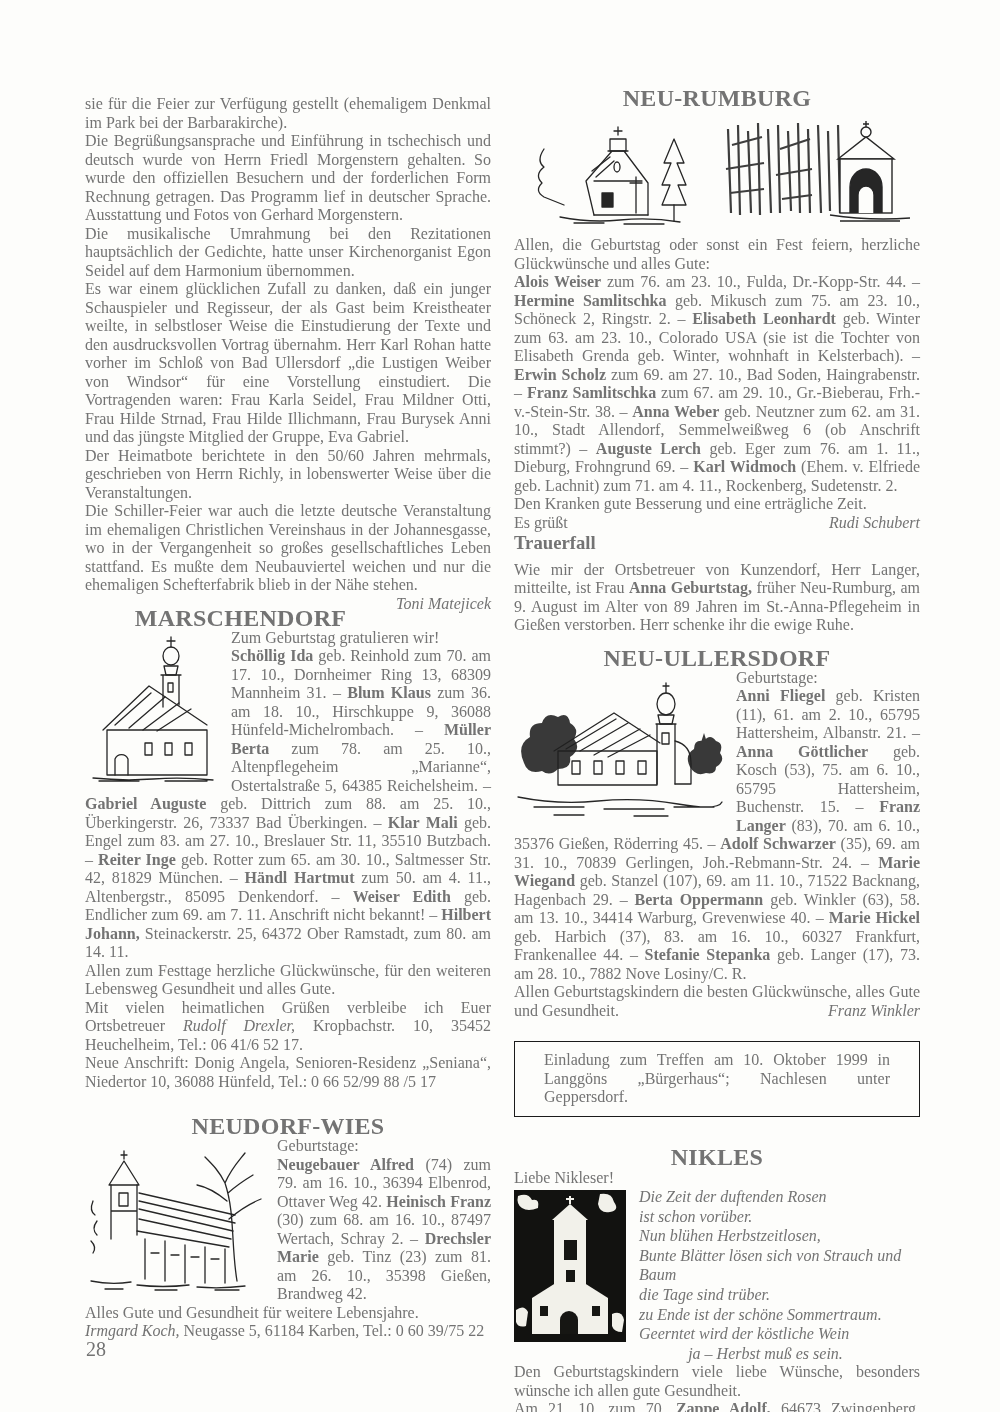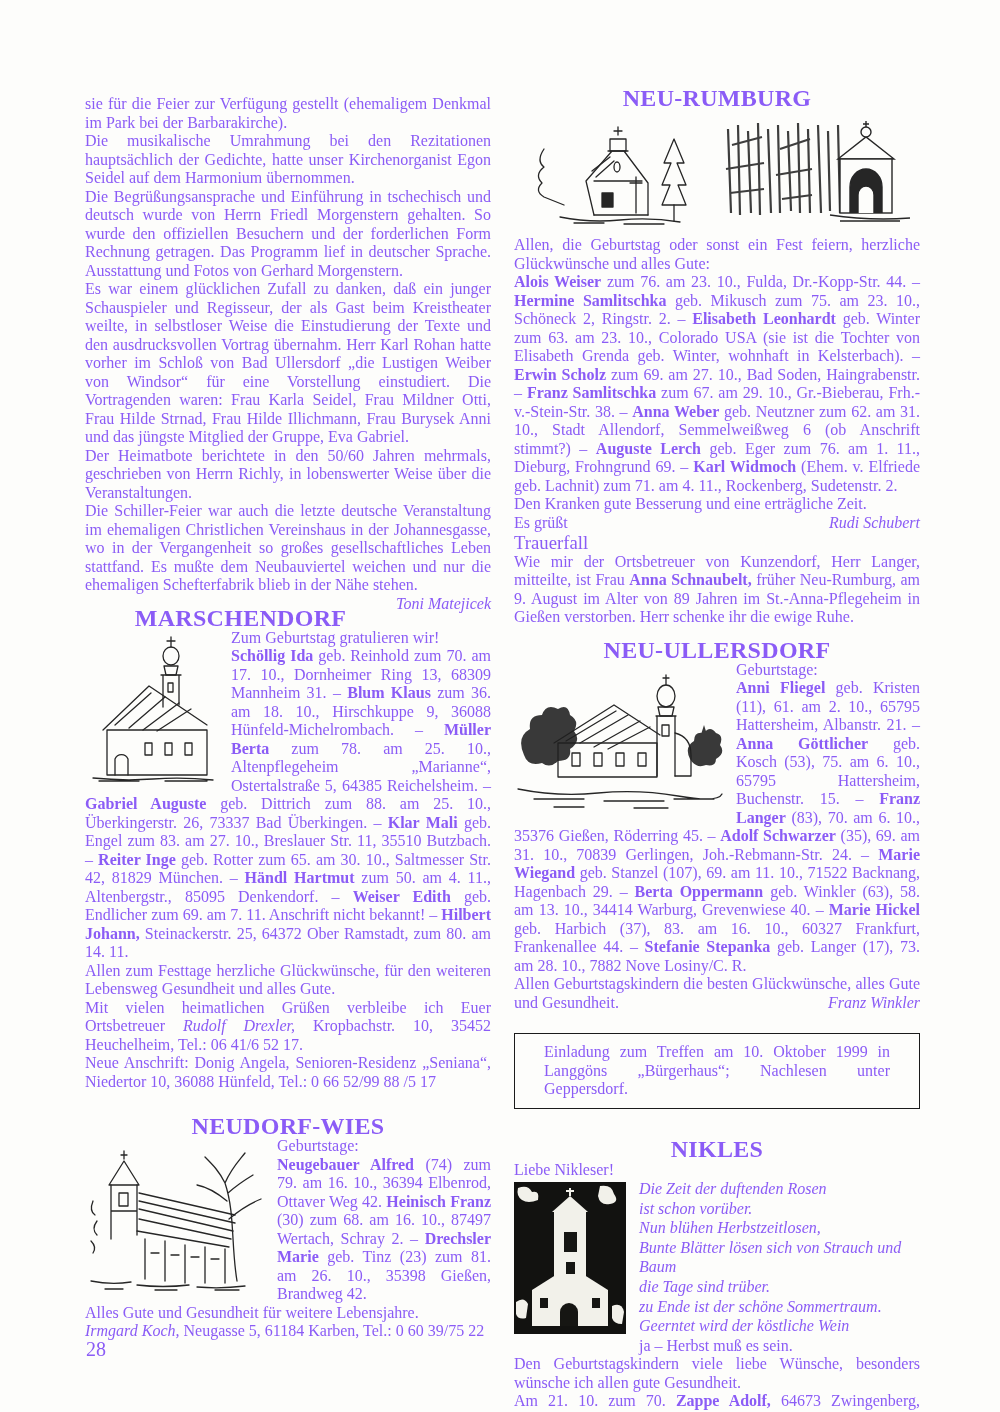--- a/index.html
+++ b/index.html
@@ -1,67 +1,67 @@
 <!DOCTYPE html>
 <html lang="de"><head>
 <meta charset="utf-8">
 <style>
   html,body{margin:0;padding:0;background:#d9d9d9;}
   .page{
     position:relative;
     width:1000px;height:1412px;
     margin:0 auto;
     background:#fdfdfb;
-    color:#8b5cf6;
+    color:#737373;
     font-family:"Liberation Serif","DejaVu Serif",serif;
     font-size:16px;line-height:18.5px;
     overflow:hidden;
   }
   .col{position:absolute;width:406px;}
   .col.left{left:85px;top:95px;height:1240px;}
   .col.right{left:514px;top:88px;height:1270px;}
   .para{text-align:justify;margin:0;}
   .b{font-weight:700;}
   .i{font-style:italic;}
   .sig{float:right;font-style:italic;}
   .town-heading{
     text-align:center;font-weight:700;font-size:24px;
     letter-spacing:.3px;margin:0;line-height:20px;
   }
-  .sub-heading{font-weight:400;margin:2px 0 0;}
+  .sub-heading{font-weight:700;margin:2px 0 8px;}
   .mt-marsch{margin-top:13px;margin-bottom:1px;}
   .mt-neudorf{margin-top:25px;margin-bottom:1px;}
   .mt-ullers{margin-top:13px;margin-bottom:1px;}
   .mt-nikles{margin-top:30px;margin-bottom:2px;}
   .sketch{stroke:#262626;fill:none;stroke-width:1.3;stroke-linecap:round;stroke-linejoin:round;}
   .float-img{float:left;}
   .img-marsch{width:136px;height:150px;margin:4px 10px 2px 0;}
   .img-neudorf{width:182px;height:152px;margin:4px 10px 2px 0;}
   .img-ullers{width:212px;height:150px;margin:2px 10px 2px 0;}
   .img-nikles{width:112px;height:152px;margin:3px 13px 2px 0;}
   .rumburg-row{display:flex;gap:10px;align-items:flex-end;margin:7px 0 9px;}
   .invite-box{
     border:1.5px solid #1b1b1b;
     padding:9px 29px;margin-top:21px;
     text-align:justify;
   }
   .poem-line{font-style:italic;line-height:19.6px;}
-  .poem-last{line-height:19.6px;text-align:left;padding-right:28px;}
+  .poem-last{font-style:italic;line-height:19.6px;text-align:center;padding-right:28px;}
   .page-number{position:absolute;left:86px;top:1340px;font-size:20px;}
 </style>
 </head>
 <body>
 
 <div class="page">
 
   <div class="col left">
 
     <div class="para"><span>sie für die Feier zur Verfügung gestellt (ehemaligem Denkmal im Park bei der Barbarakirche).</span></div>
+    <div class="para"><span>Die Begrüßungsansprache und Einführung in tschechisch und deutsch wurde von Herrn Friedl Morgenstern gehalten. So wurde den offiziellen Besuchern und der forderlichen Form Rechnung getragen. Das Programm lief in deutscher Sprache. Ausstattung und Fotos von Gerhard Morgenstern.</span></div>
     <div class="para"><span>Die musikalische Umrahmung bei den Rezitationen hauptsächlich der Gedichte, hatte unser Kirchenorganist Egon Seidel auf dem Harmonium übernommen.</span></div>
-    <div class="para"><span>Die Begrüßungsansprache und Einführung in tschechisch und deutsch wurde von Herrn Friedl Morgenstern gehalten. So wurde den offiziellen Besuchern und der forderlichen Form Rechnung getragen. Das Programm lief in deutscher Sprache. Ausstattung und Fotos von Gerhard Morgenstern.</span></div>
     <div class="para"><span>Es war einem glücklichen Zufall zu danken, daß ein junger Schauspieler und Regisseur, der als Gast beim Kreistheater weilte, in selbstloser Weise die Einstudierung der Texte und den ausdrucksvollen Vortrag übernahm. Herr Karl Rohan hatte vorher im Schloß von Bad Ullersdorf „die Lustigen Weiber von Windsor“ für eine Vorstellung einstudiert. Die Vortragenden waren: Frau Karla Seidel, Frau Mildner Otti, Frau Hilde Strnad, Frau Hilde Illichmann, Frau Burysek Anni und das jüngste Mitglied der Gruppe, Eva Gabriel.</span></div>
     <div class="para"><span>Der Heimatbote berichtete in den 50/60 Jahren mehrmals, geschrieben von Herrn Richly, in lobenswerter Weise über die Veranstaltungen.</span></div>
     <div class="para"><span>Die Schiller-Feier war auch die letzte deutsche Veranstaltung im ehemaligen Christlichen Vereinshaus in der Johannesgasse, wo in der Vergangenheit so großes gesellschaftliches Leben stattfand. Es mußte dem Neubauviertel weichen und nur die ehemaligen Schefterfabrik blieb in der Nähe stehen.</span><span class="sig">Toni Matejicek</span></div>
 
     <h2 class="town-heading mt-marsch">MARSCHENDORF</h2>
 
     <div class="section">
       <svg class="float-img img-marsch sketch" viewBox="0 0 136 150" aria-hidden="true">
         <path d="M86 4 v10 M82 8 h8"></path>
         <ellipse cx="86" cy="23" rx="8" ry="9"></ellipse>
@@ -142,21 +142,21 @@
         <path d="M110 100 q40 6 80 3 M120 106 h60" stroke="#262626" stroke-width="1.3" fill="none"></path>
       </svg>
     </div>
 
     <div class="para"><span>Allen, die Geburtstag oder sonst ein Fest feiern, herzliche Glückwünsche und alles Gute:</span></div>
     <div class="para"><span class="b">Alois Weiser</span><span> zum 76. am 23. 10., Fulda, Dr.-Kopp-Str. 44. – </span><span class="b">Hermine Samlitschka</span><span> geb. Mikusch zum 75. am 23. 10., Schöneck 2, Ringstr. 2. – </span><span class="b">Elisabeth Leonhardt</span><span> geb. Winter zum 63. am 23. 10., Colorado USA (sie ist die Tochter von Elisabeth Grenda geb. Winter, wohnhaft in Kelsterbach). – </span><span class="b">Erwin Scholz</span><span> zum 69. am 27. 10., Bad Soden, Haingrabenstr. – </span><span class="b">Franz Samlitschka</span><span> zum 67. am 29. 10., Gr.-Bieberau, Frh.-v.-Stein-Str. 38. – </span><span class="b">Anna Weber</span><span> geb. Neutzner zum 62. am 31. 10., Stadt Allendorf, Semmelweißweg 6 (ob Anschrift stimmt?) – </span><span class="b">Auguste Lerch</span><span> geb. Eger zum 76. am 1. 11., Dieburg, Frohngrund 69. – </span><span class="b">Karl Widmoch</span><span> (Ehem. v. Elfriede geb. Lachnit) zum 71. am 4. 11., Rockenberg, Sudetenstr. 2.</span></div>
     <div class="para"><span>Den Kranken gute Besserung und eine erträgliche Zeit.</span></div>
     <div class="para"><span>Es grüßt</span><span class="sig">Rudi Schubert</span></div>
 
     <h3 class="sub-heading">Trauerfall</h3>
-    <div class="para"><span>Wie mir der Ortsbetreuer von Kunzendorf, Herr Langer, mitteilte, ist Frau </span><span class="b">Anna Schnaubelt,</span><span> früher Neu-Rumburg, am 9. August im Alter von 89 Jahren im St.-Anna-Pflegeheim in Gießen verstorben. Herr schenke ihr die ewige Ruhe.</span></div>
+    <div class="para"><span>Wie mir der Ortsbetreuer von Kunzendorf, Herr Langer, mitteilte, ist Frau </span><span class="b">Anna Geburtstag,</span><span> früher Neu-Rumburg, am 9. August im Alter von 89 Jahren im St.-Anna-Pflegeheim in Gießen verstorben. Herr schenke ihr die ewige Ruhe.</span></div>
 
     <h2 class="town-heading mt-ullers">NEU-ULLERSDORF</h2>
 
     <div class="section">
       <svg class="float-img img-ullers sketch" viewBox="0 0 212 150" aria-hidden="true">
         <path d="M152 22 v-10 M149 15 h6"></path>
         <ellipse cx="152" cy="33" rx="9" ry="11"></ellipse>
         <path d="M144 44 h16 l-2 9 h-12 z"></path>
         <path d="M142 53 h20 M143 53 v60 M161 53 v60"></path>
         <rect x="148" y="62" width="7" height="11"></rect>

